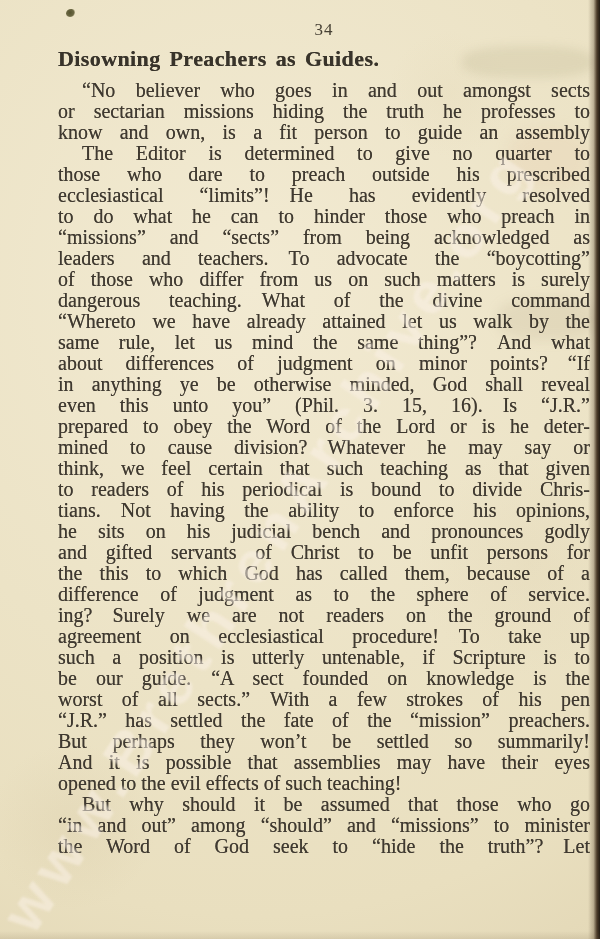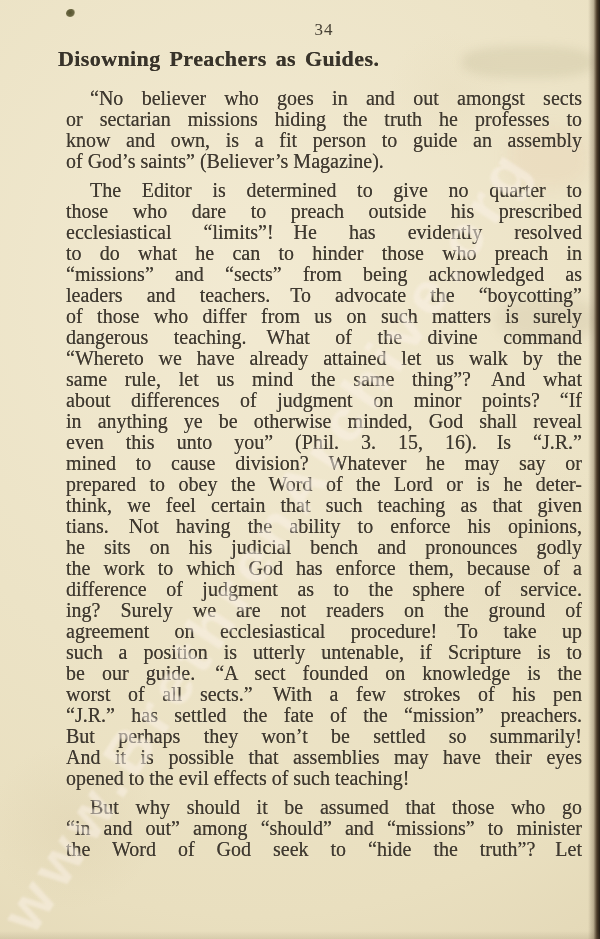--- a/index.html
+++ b/index.html
@@ -30,21 +30,21 @@
     position:absolute; top:46px; left:58px; width:532px; margin:0;
     font-size:22px; font-weight:bold;
     letter-spacing:0.4px; word-spacing:3px; color:#38332a;
     text-shadow:0 0 0.5px rgba(56,51,42,0.8);
   }
   .body {
     position:absolute; top:80px; left:58px; width:532px;
     font-size:20px; line-height:21px;
     text-shadow:0 0 0.5px rgba(63,57,48,0.75);
   }
-  .paragraph { margin:8px; }
+  .paragraph { margin:0; }
   .line { text-align: justify; text-align-last: justify; }
   .line.indent { text-indent: 24px; }
   .line.ragged { text-align-last: left; }
   .watermark {
     position:absolute; left:16px; top:891px;
     transform: rotate(-57deg); transform-origin: 0 50%;
     font-family:"Liberation Sans","DejaVu Sans",sans-serif;
     font-weight:bold; font-size:60px; letter-spacing:8px;
     white-space:nowrap; color:rgba(250,240,230,0.55);
     filter: blur(1.1px);
@@ -83,42 +83,43 @@
   <div class="smudge sm3"></div>
 
   <div class="page-number">34</div>
   <h1 class="heading">Disowning Preachers as Guides.</h1>
 
   <div class="body" id="body">
       <div class="paragraph">
         <div class="line indent">“No believer who goes in and out amongst sects</div>
         <div class="line">or sectarian missions hiding the truth he professes to</div>
         <div class="line">know and own, is a fit person to guide an assembly</div>
-        <div class="line ragged">of God’s saints” (Believer’s Magazine).</div>
       </div>
       <div class="paragraph">
         <div class="line indent">The Editor is determined to give no quarter to</div>
         <div class="line">those who dare to preach outside his prescribed</div>
         <div class="line">ecclesiastical “limits”! He has evidently resolved</div>
         <div class="line">to do what he can to hinder those who preach in</div>
         <div class="line">“missions” and “sects” from being acknowledged as</div>
         <div class="line">leaders and teachers. To advocate the “boycotting”</div>
         <div class="line">of those who differ from us on such matters is surely</div>
         <div class="line">dangerous teaching. What of the divine command</div>
         <div class="line">“Whereto we have already attained let us walk by the</div>
         <div class="line">same rule, let us mind the same thing”? And what</div>
         <div class="line">about differences of judgment on minor points? “If</div>
         <div class="line">in anything ye be otherwise minded, God shall reveal</div>
         <div class="line">even this unto you” (Phil. 3. 15, 16). Is “J.R.”</div>
+        <div class="line">prepared to obey the Word of the Lord or is he deter-</div>
         <div class="line">mined to cause division? Whatever he may say or</div>
-        <div class="line">prepared to obey the Word of the Lord or is he deter-</div>
         <div class="line">think, we feel certain that such teaching as that given</div>
+        <div class="line">to readers of his periodical is bound to divide Chris-</div>
         <div class="line">tians. Not having the ability to enforce his opinions,</div>
         <div class="line">he sits on his judicial bench and pronounces godly</div>
-        <div class="line">the work to which God has enforce them, because of a</div>
+        <div class="line">and gifted servants of Christ to be unfit persons for</div>
+        <div class="line">the this to which God has called them, because of a</div>
         <div class="line">difference of judgment as to the sphere of service.</div>
         <div class="line">ing? Surely we are not readers on the ground of</div>
         <div class="line">agreement on ecclesiastical procedure! To take up</div>
         <div class="line">such a position is utterly untenable, if Scripture is to</div>
         <div class="line">be our guide. “A sect founded on knowledge is the</div>
         <div class="line">worst of all sects.” With a few strokes of his pen</div>
         <div class="line">“J.R.” has settled the fate of the “mission” preachers.</div>
         <div class="line">But perhaps they won’t be settled so summarily!</div>
         <div class="line">And it is possible that assemblies may have their eyes</div>
         <div class="line ragged">opened to the evil effects of such teaching!</div>

